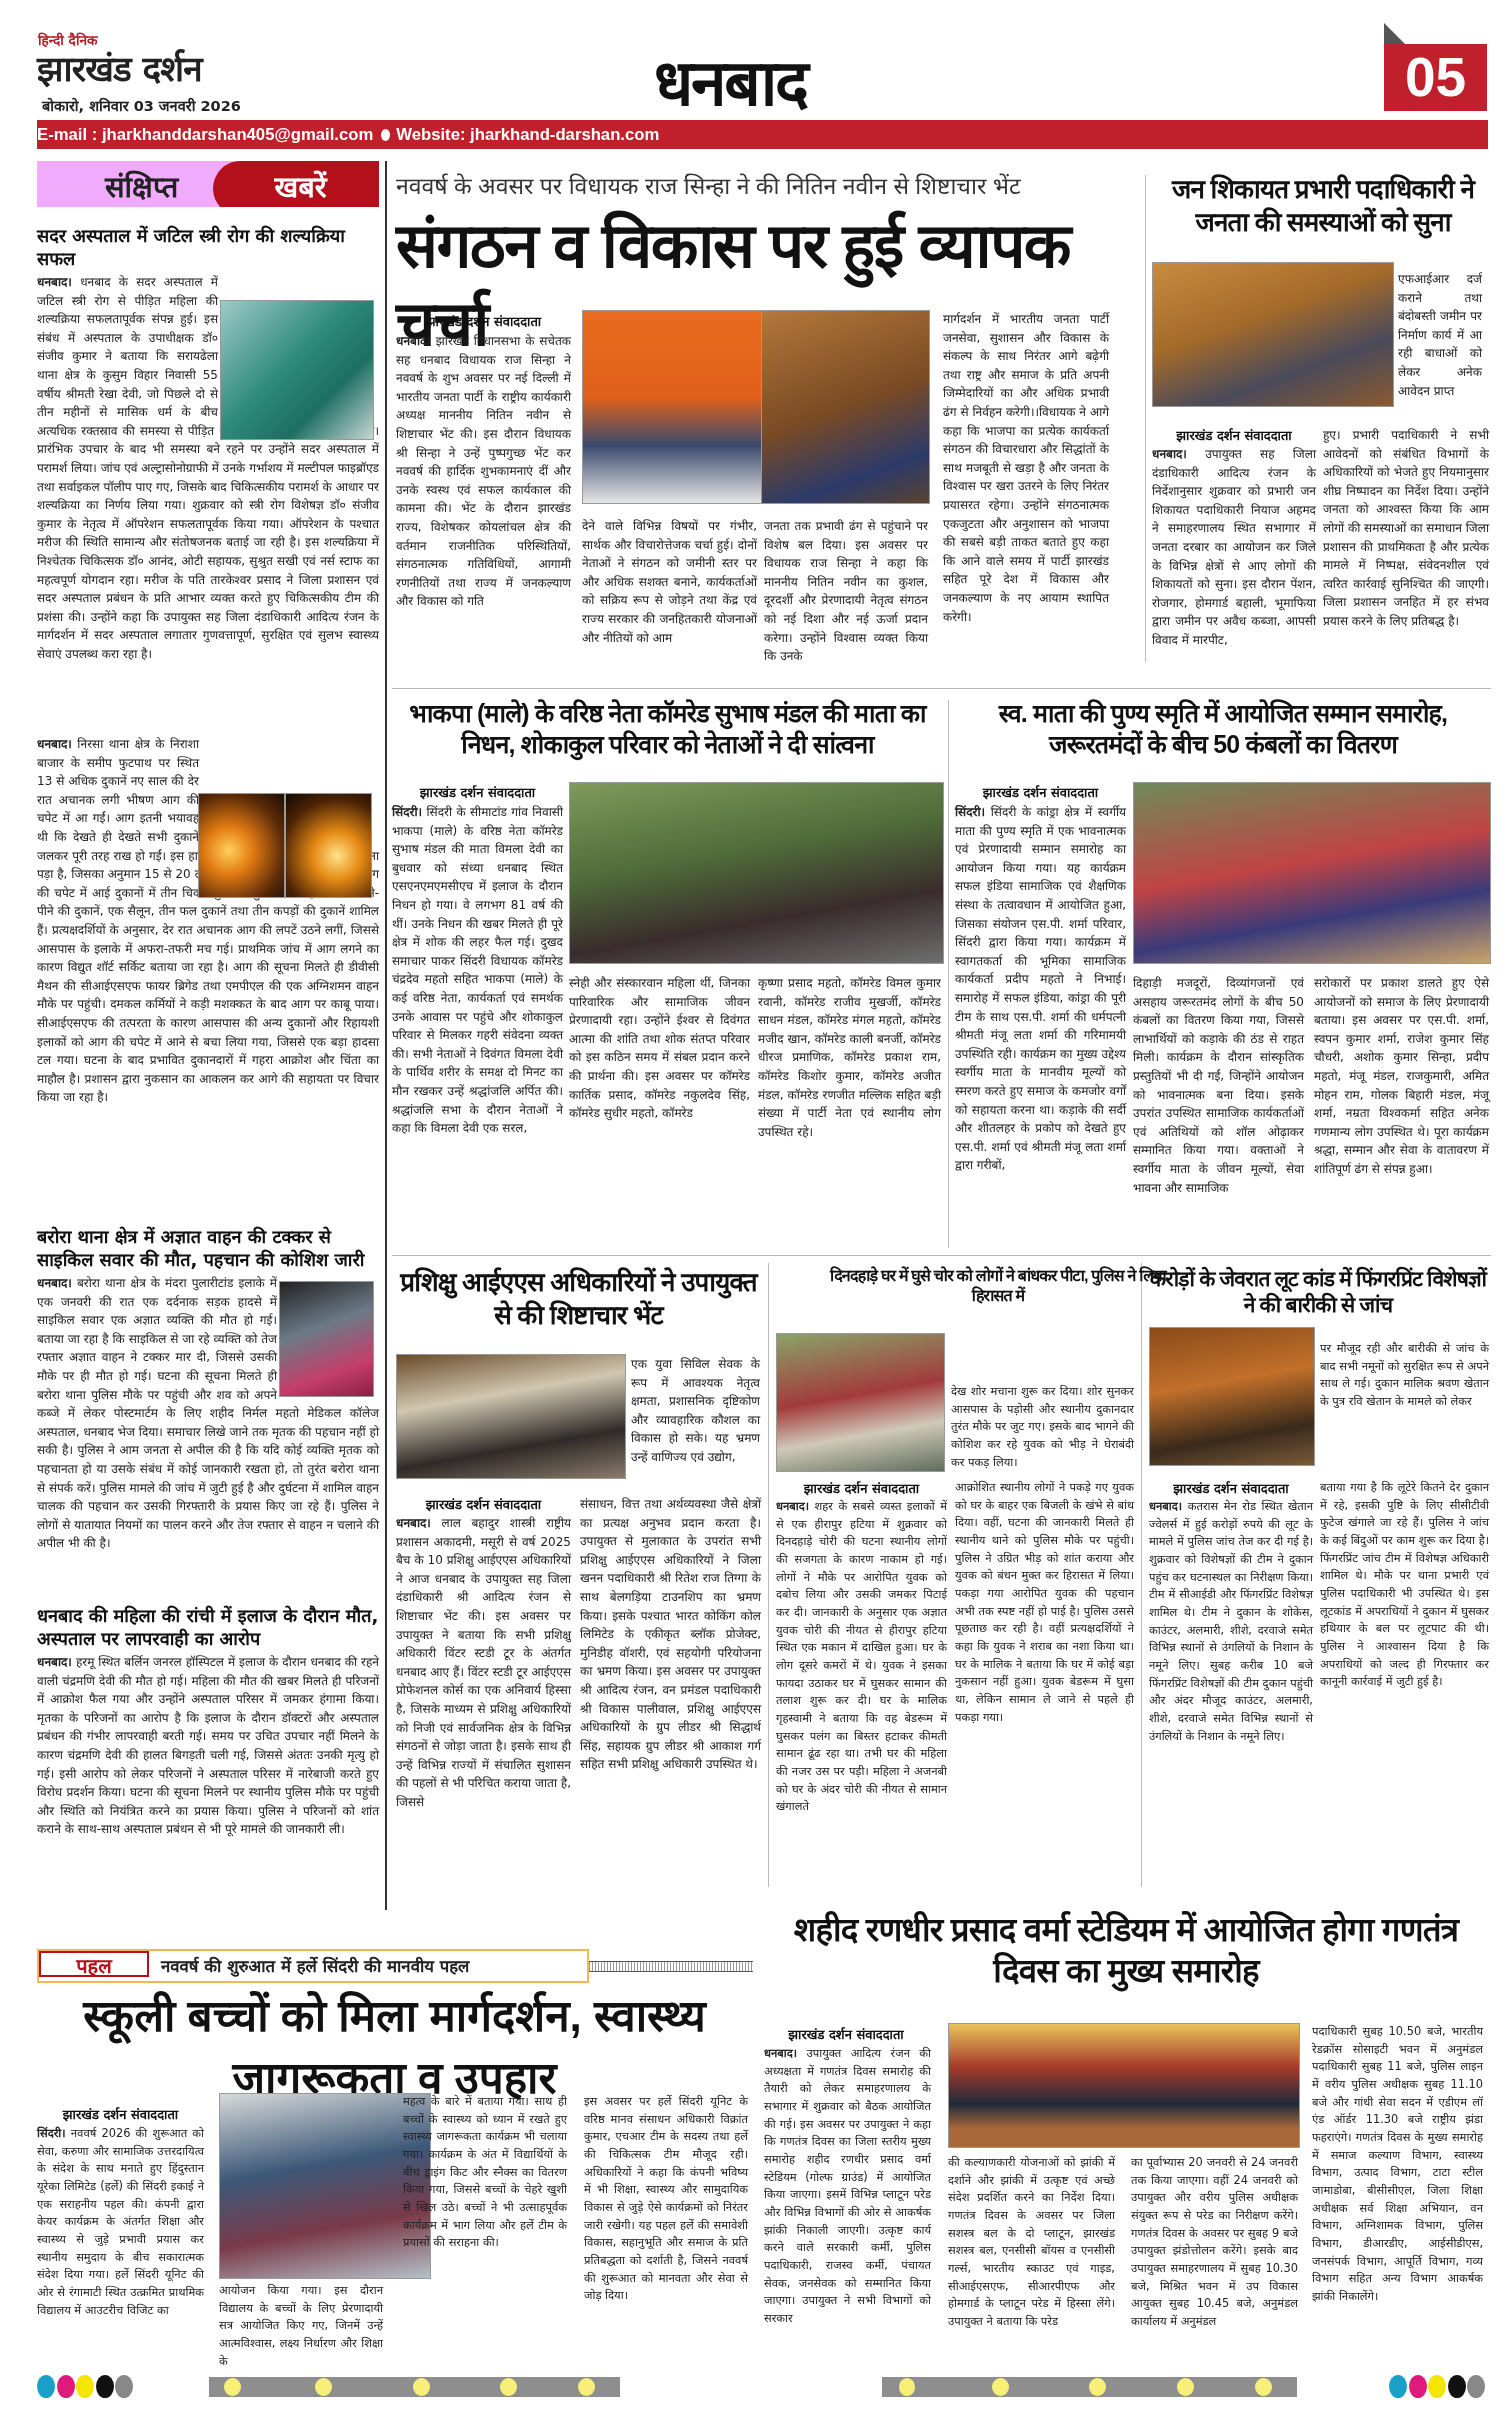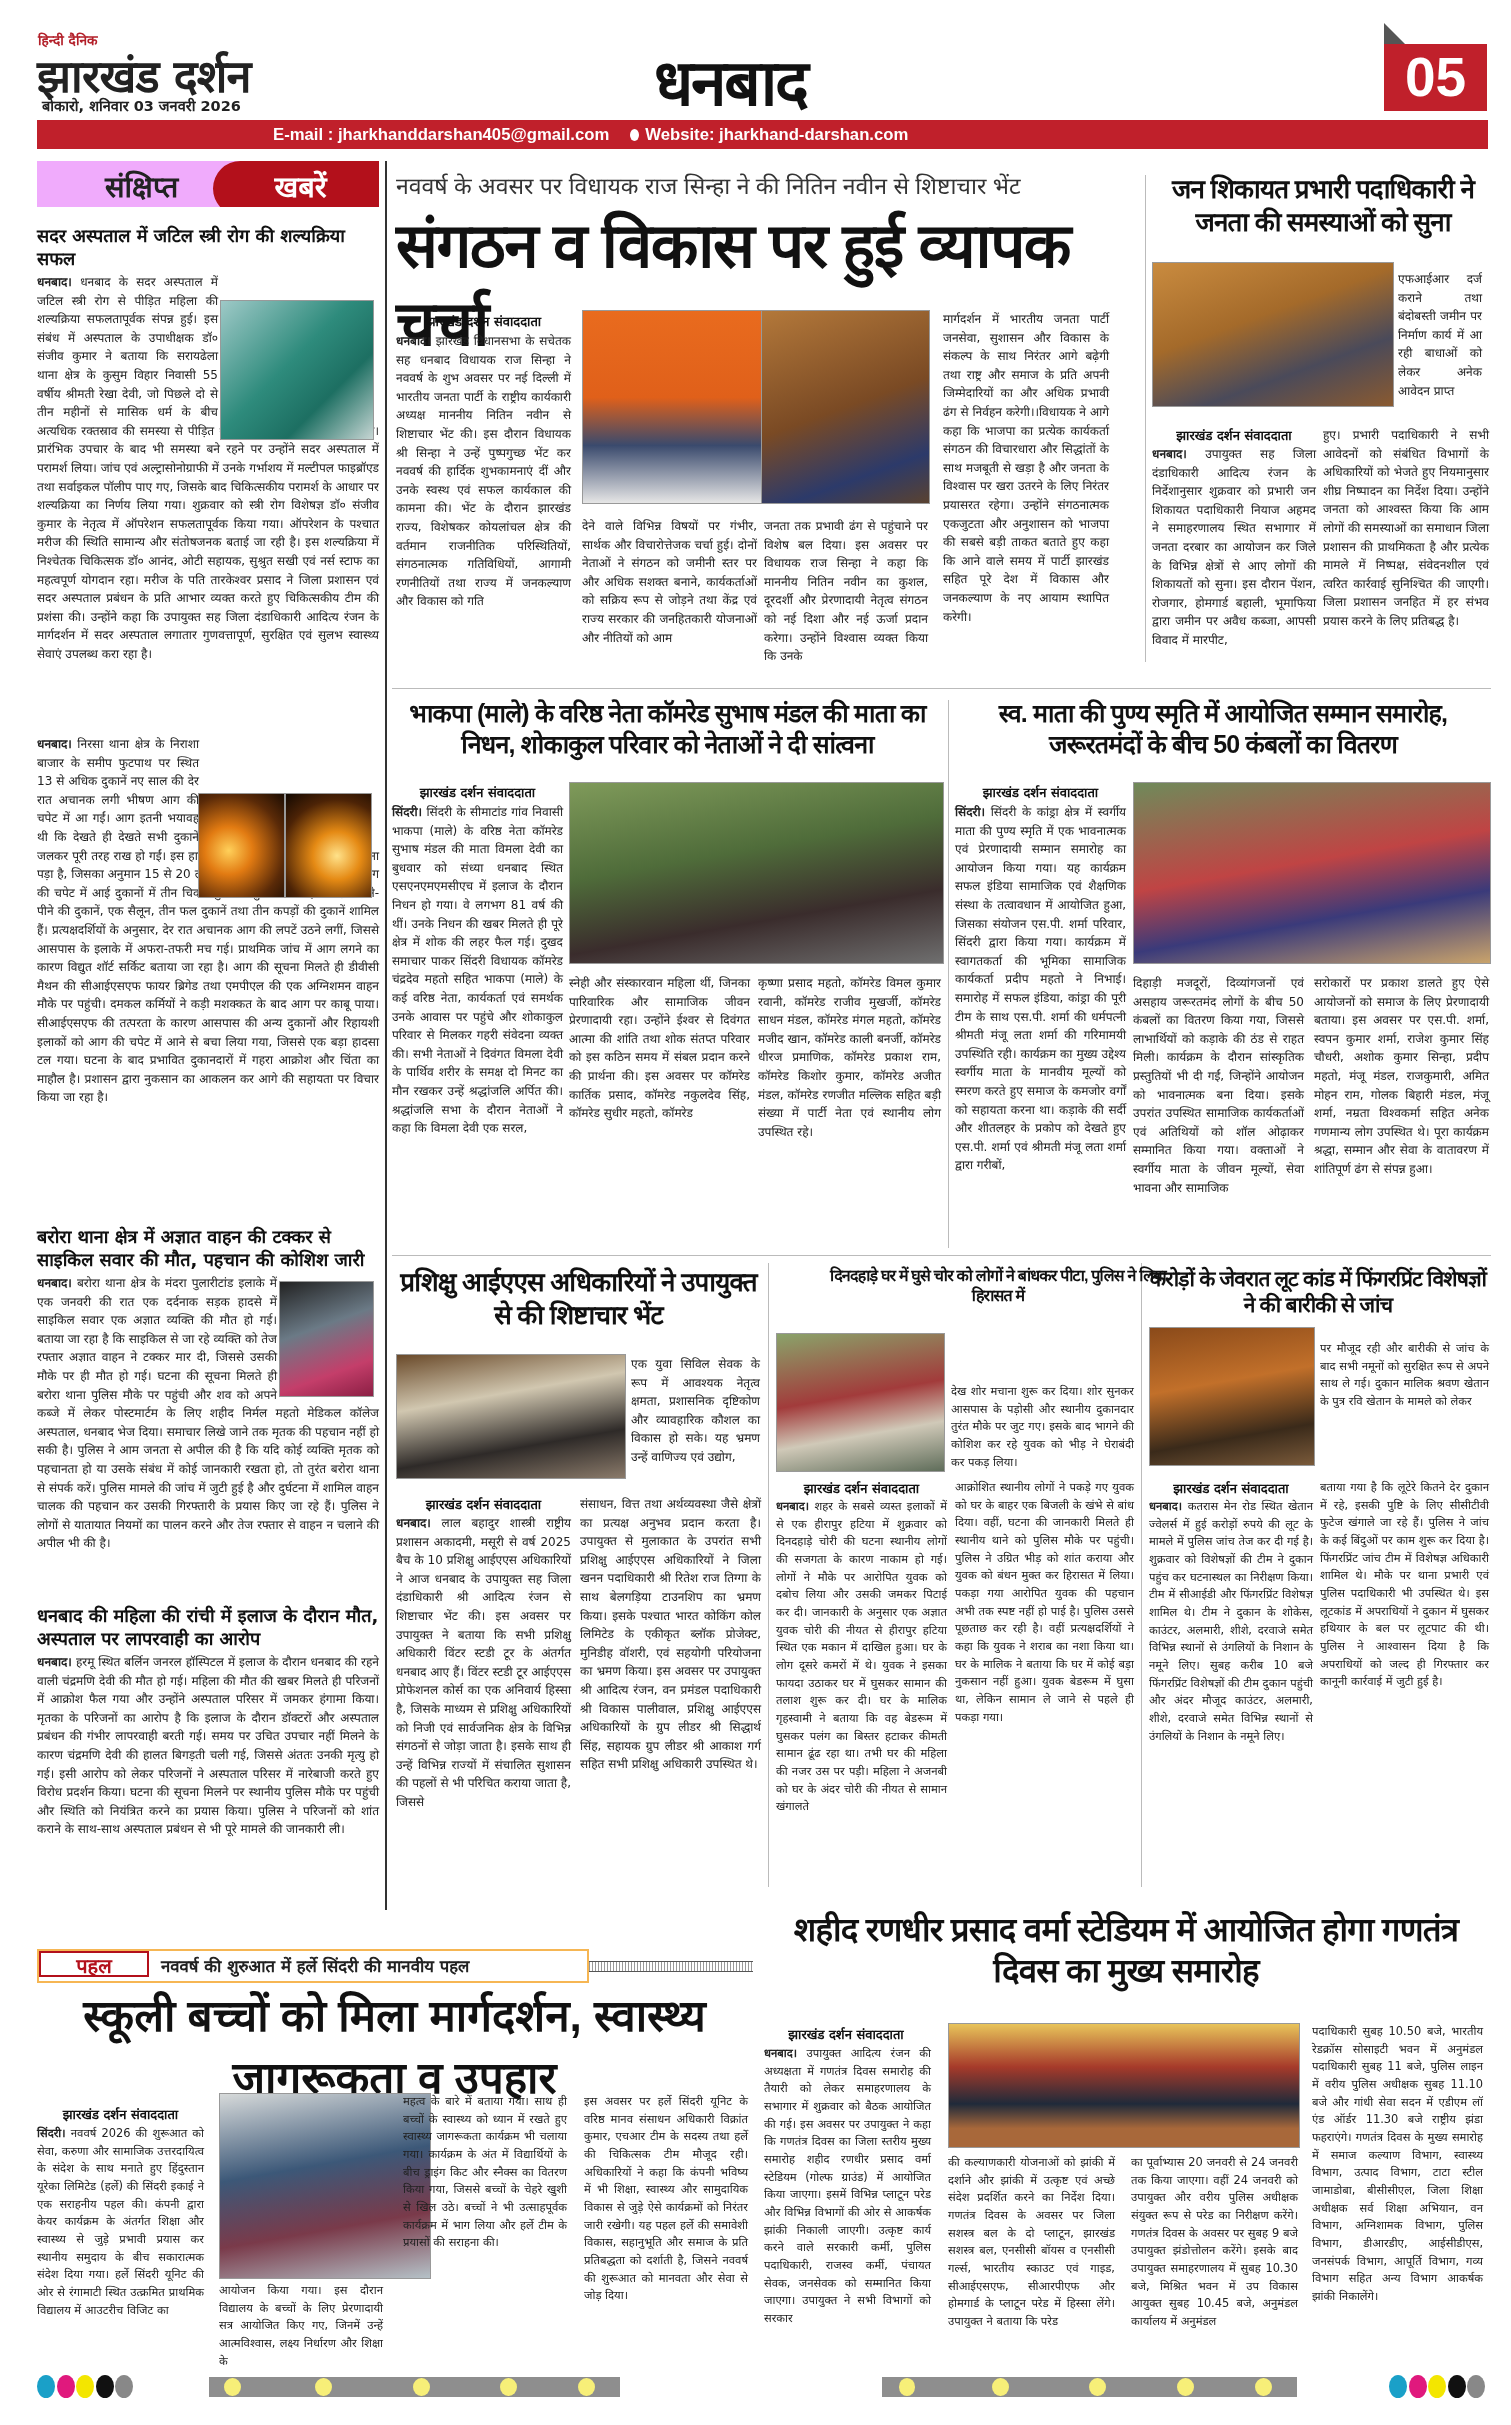--- a/index.html
+++ b/index.html
@@ -1,24 +1,24 @@
 <!DOCTYPE html>
 <html style="font-size:12px"><head>
 <meta charset="utf-8">
 <style>
   html,body{margin:0;padding:0;background:#fff;}
   body{width:1511px;height:2426px;position:relative;overflow:hidden;font-family:"DejaVu Sans","Liberation Sans",sans-serif;color:#111;}
   .abs{position:absolute;}
   .masthead-sub{left:38px;top:30px;font-size:13.7px;color:#b3202a;font-weight:bold;}
-  .masthead-name{left:37px;top:44px;font-size:45px;font-weight:bold;letter-spacing:-0.8px;color:#222;}
+  .masthead-name{left:37px;top:44px;font-size:35px;font-weight:bold;letter-spacing:-0.8px;color:#222;}
   .masthead-date{left:42px;top:95px;font-size:14.5px;font-weight:bold;color:#222;}
   .section-title{left:654px;top:37px;font-size:64px;font-weight:bold;color:#111;letter-spacing:-2.3px;}
   .page-corner{left:1384px;top:44px;width:103px;height:67px;background:#c0202b;color:#fff;font-size:55px;font-weight:bold;text-align:center;line-height:67px;font-family:"Liberation Sans",sans-serif;}
   .page-flap{left:1384px;top:23px;width:0;height:0;border-left:21px solid #555;border-top:21px solid transparent;}
-  .contact-bar{left:37px;top:120px;width:1451px;height:29px;background:#c0202b;color:#fff;font-size:16.7px;font-weight:bold;display:flex;align-items:center;padding-left:236px;box-sizing:border-box;gap:21px;font-family:"Liberation Sans",sans-serif;}
+  .contact-bar{left:37px;top:120px;width:1451px;height:29px;background:#c0202b;color:#fff;font-size:16.7px;font-weight:bold;display:flex;align-items:center;box-sizing:border-box;gap:8px;font-family:"Liberation Sans",sans-serif;}
   .dot{display:inline-block;width:9px;height:12px;border-radius:50%;background:#fff;margin-right:6px;vertical-align:middle;}
   .vrule{background:#333;width:1.5px;}
   .hrule{background:#333;height:1.5px;}
   .brief-banner{left:37px;top:161px;width:342px;height:46px;background:#f0abfc;overflow:hidden;}
   .brief-banner .b1{position:absolute;left:68px;top:4.6px;font-size:29px;font-weight:bold;color:#222;}
   .brief-banner .b2{position:absolute;left:176px;top:0;width:175px;height:55px;background:#b3101b;border-radius:46px 0 0 46px;color:#fff;font-size:29px;font-weight:bold;text-align:center;line-height:53px;}
   .hl{font-weight:bold;color:#111;line-height:1.25;}
   .hl-xl{font-size:62px;letter-spacing:-1.5px;font-family:"Liberation Sans",sans-serif;}
   .hl-l{font-size:30px;letter-spacing:-0.8px;font-family:"Liberation Sans",sans-serif;text-align:center;}
   .hl-s{font-size:18px;}

